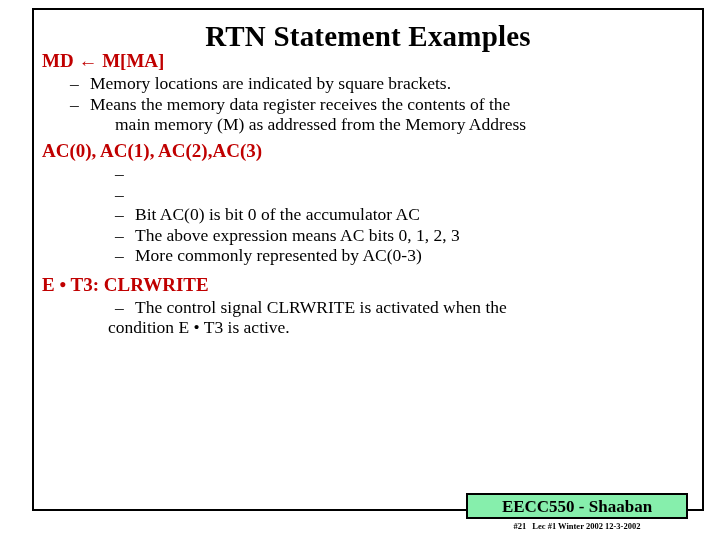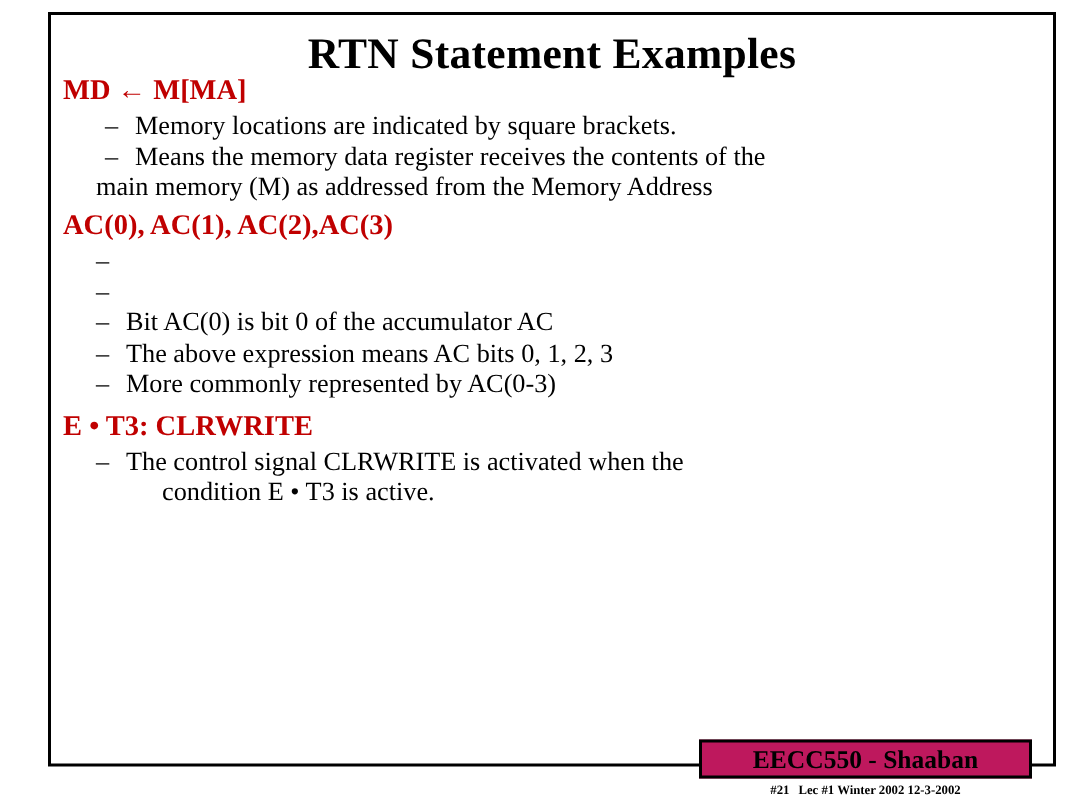--- a/index.html
+++ b/index.html
@@ -62,32 +62,32 @@
     align-items: baseline;
   }
   .lvl2 .dash {
     display: inline-block;
     width: 20px;
     flex: 0 0 auto;
     text-align: left;
   }
   .lvl2 .txt { display: block; }
   .ind-a { margin-left: 28px; }
-  .ind-b { margin-left: 22px; }
+  .ind-b { margin-left: 73px; }
   .gap-sm { height: 5px; }
   .gap-md { height: 8px; }
 
   .stamp {
     position: absolute;
     left: 466px;
     top: 493px;
     width: 222px;
     height: 26px;
     border: 2px solid #000000;
-    background: #be185d;
+    background: #86efac;
     box-sizing: border-box;
     text-align: center;
     font-family: "Liberation Serif", serif;
     font-size: 17px;
     font-weight: bold;
     color: #000000;
     line-height: 23px;
   }
   .footer {
     position: absolute;

